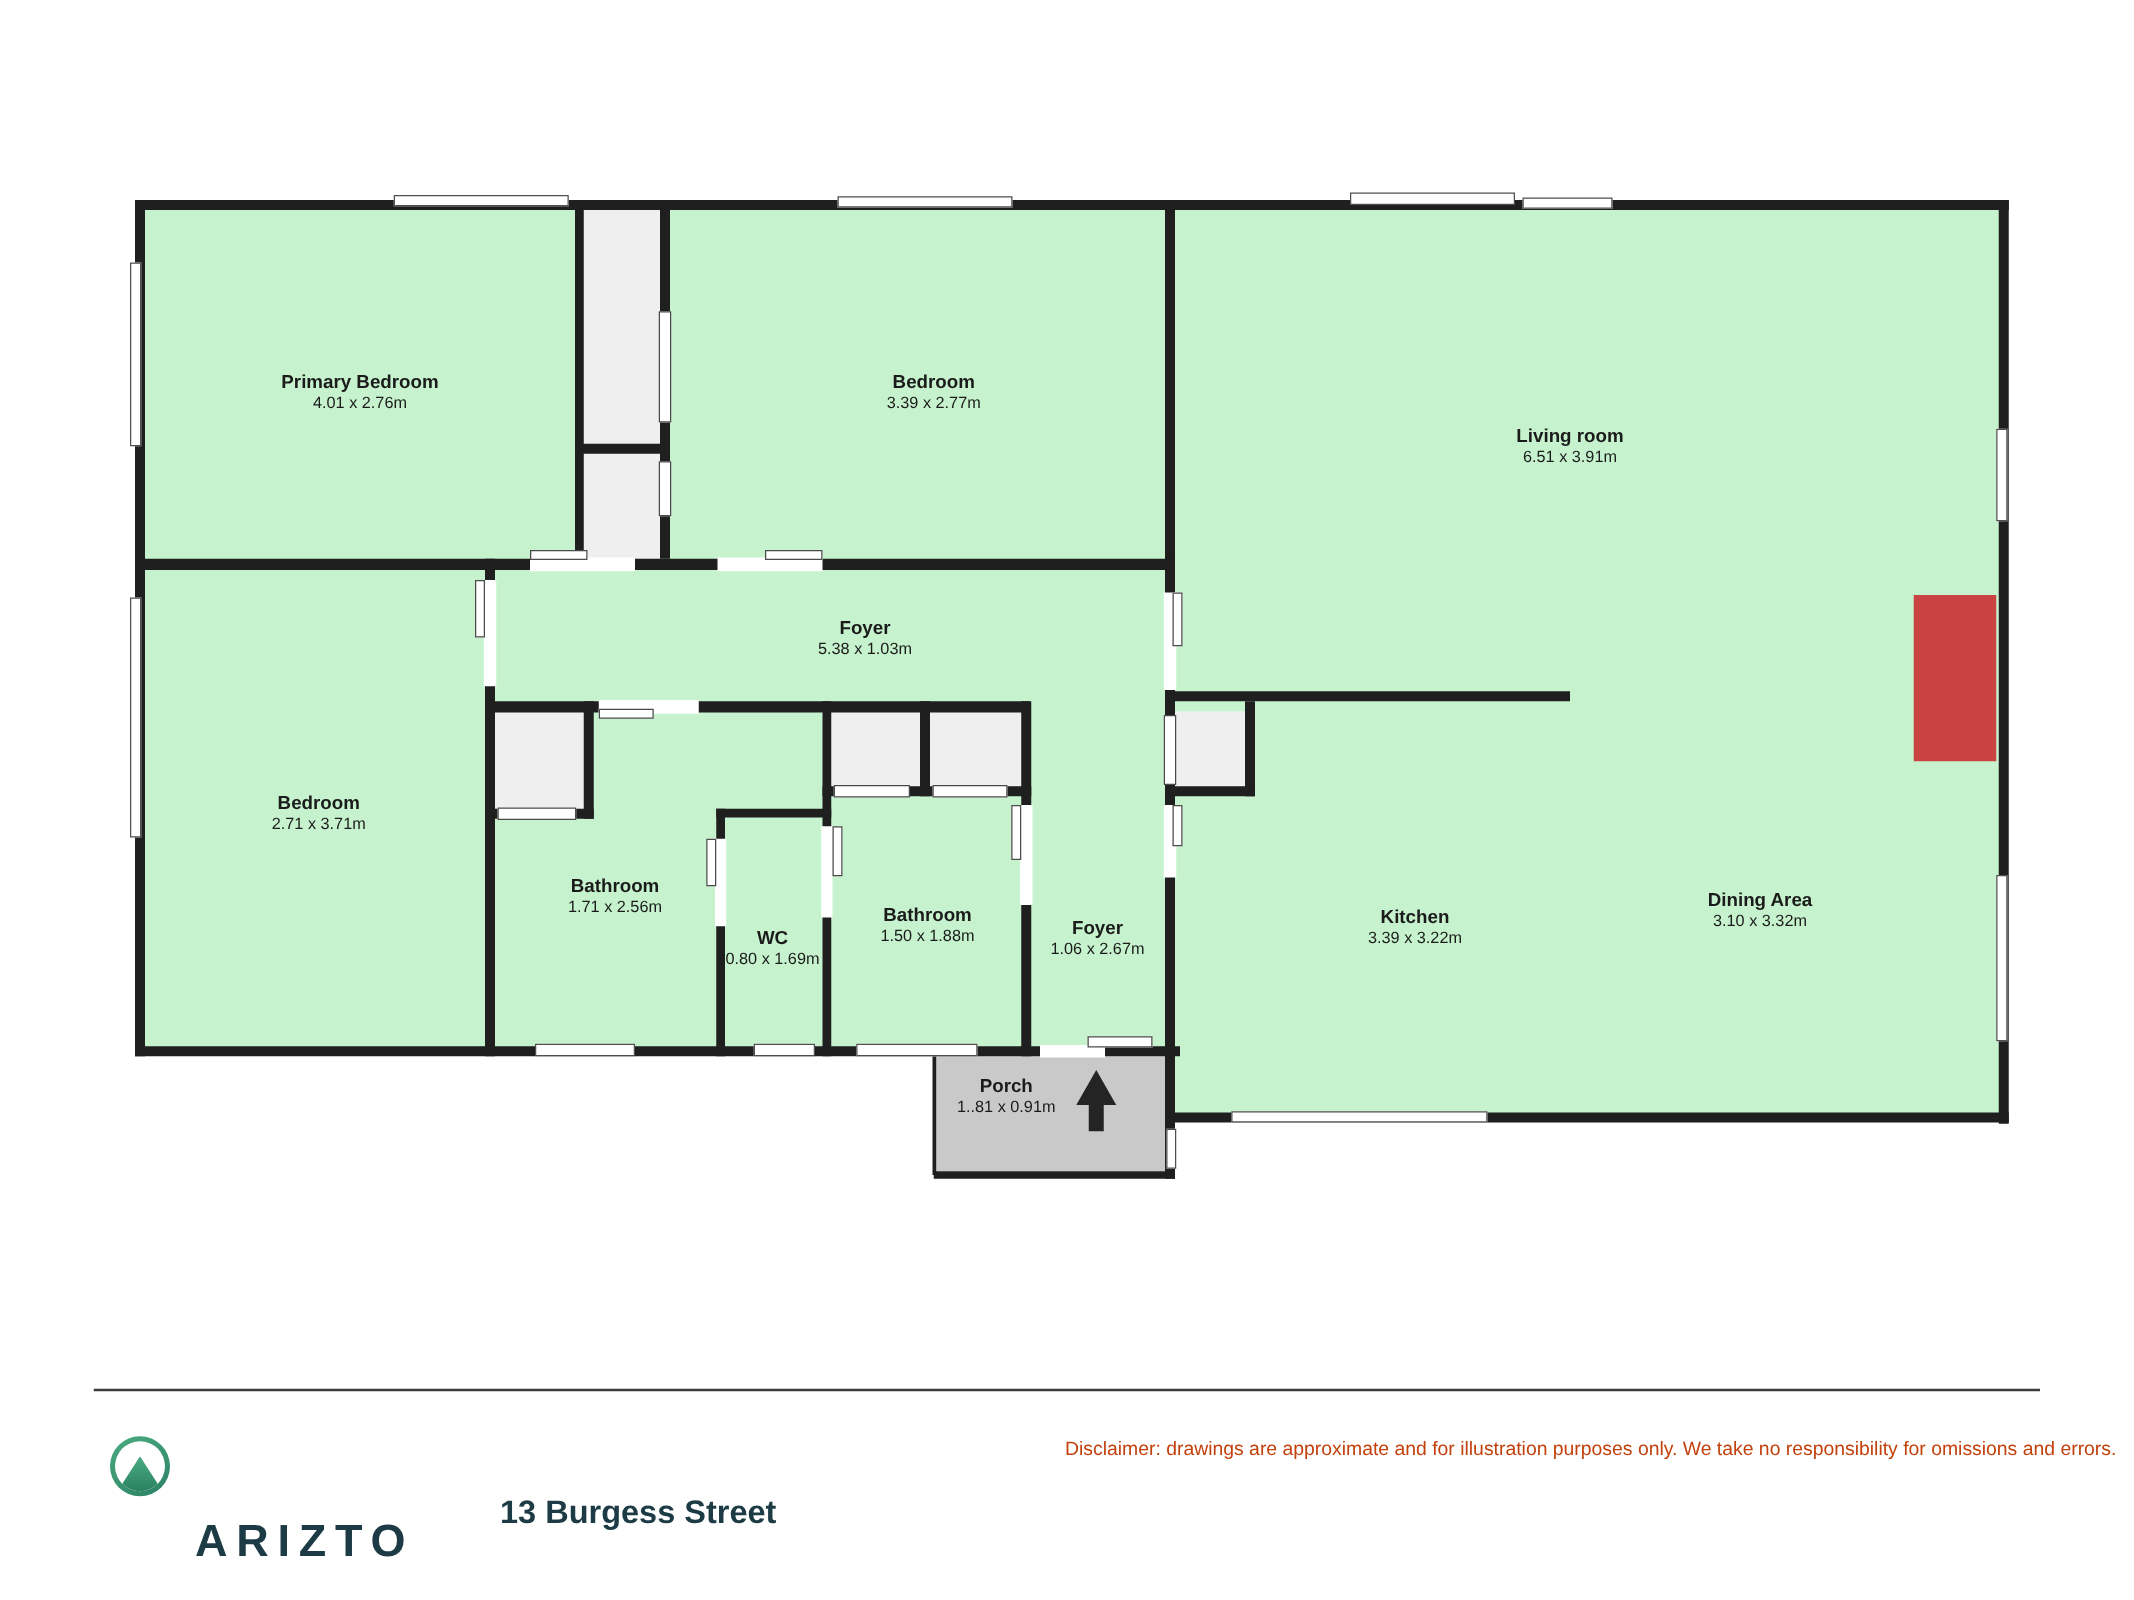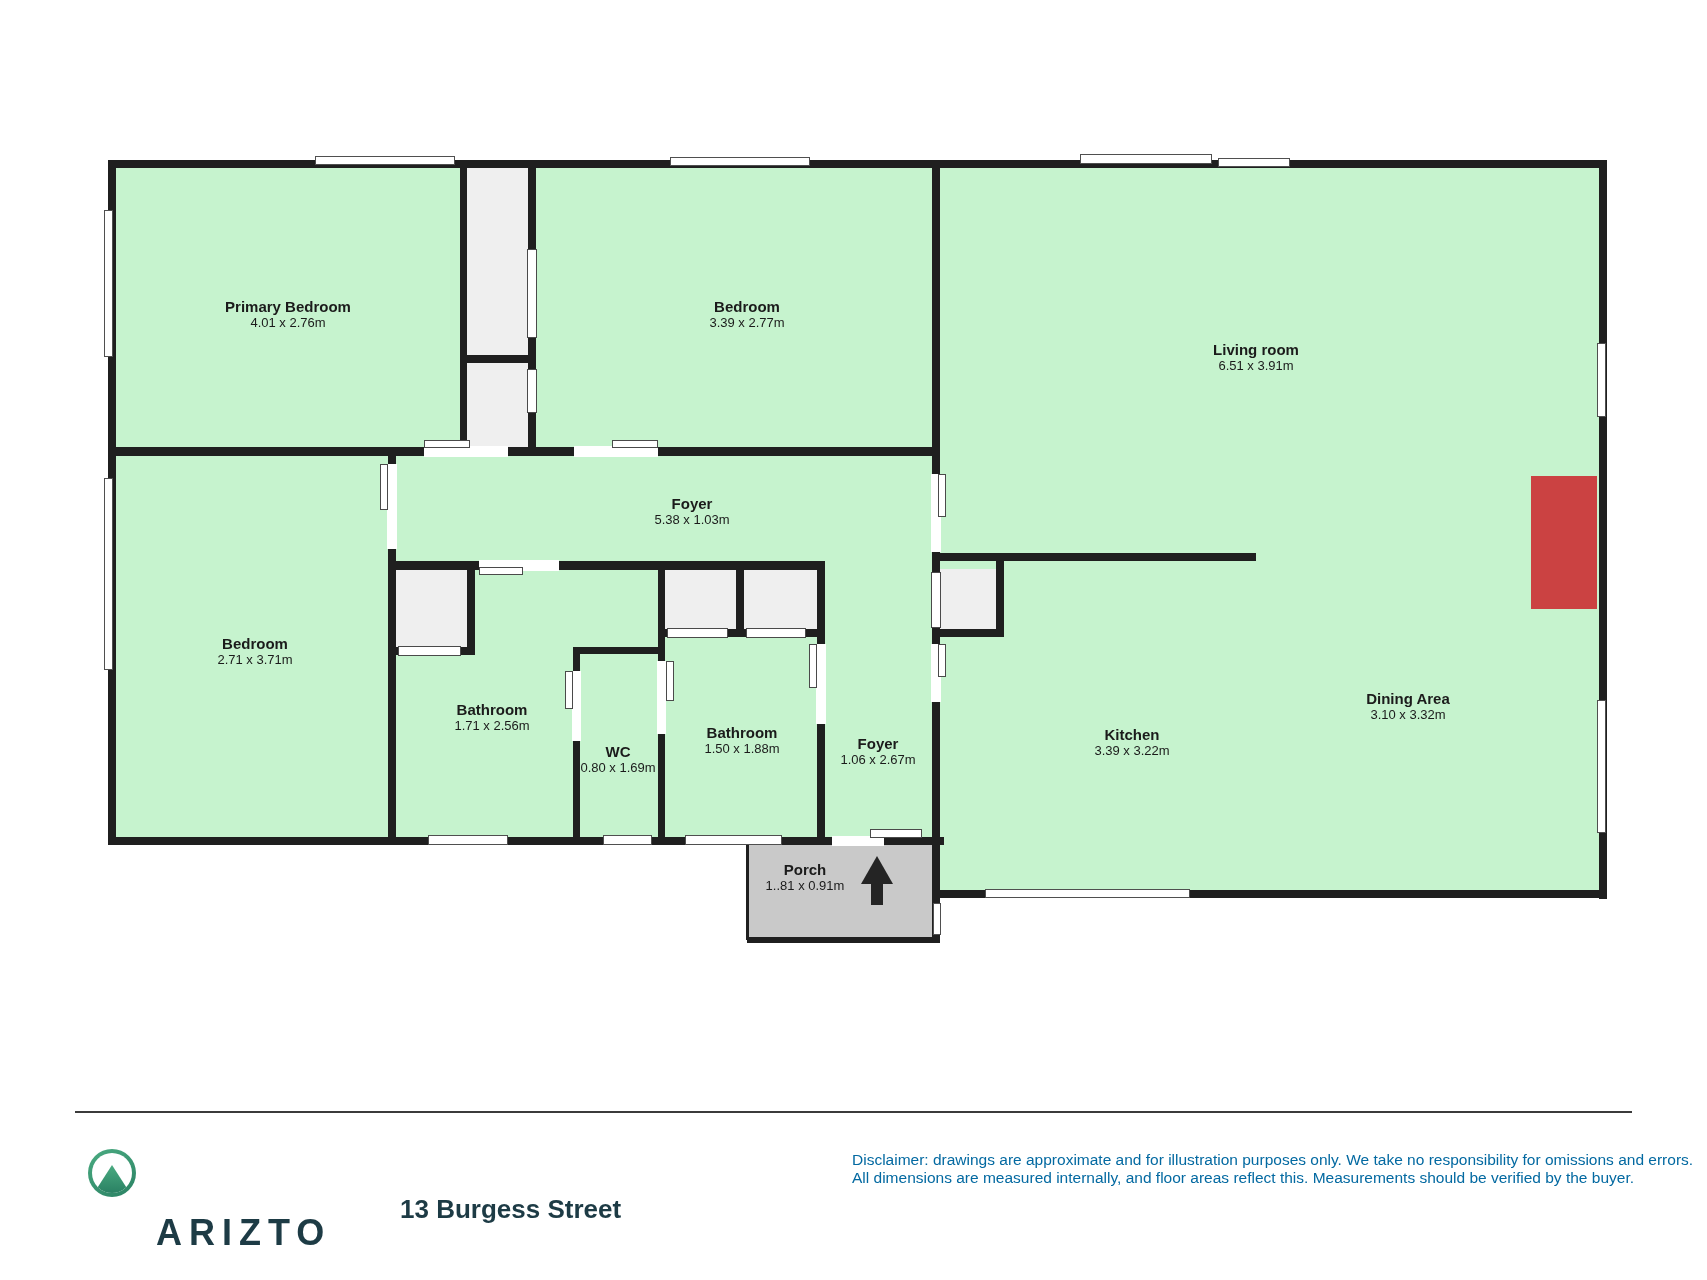--- a/index.html
+++ b/index.html
@@ -25,21 +25,21 @@
   .n-stem{position:absolute;background:#242424;}
   
   .divider{position:absolute;background:#3b3b3b;}
   .logo-ring{position:absolute;border-radius:50%;background:linear-gradient(150deg,var(--logo-green-light),var(--logo-green-dark));}
   .logo-inner{position:absolute;left:4px;top:4px;right:4px;bottom:4px;border-radius:50%;background:#fff;overflow:hidden;}
   .logo-mtn{position:absolute;left:50%;bottom:0;transform:translateX(-50%);width:36px;height:28px;
             background:linear-gradient(180deg,var(--logo-green-light),var(--logo-green-dark));
             clip-path:polygon(50% 0,100% 100%,0 100%);}
   .wordmark{position:absolute;color:var(--brand-teal);font-weight:bold;font-size:36px;letter-spacing:7px;line-height:1;}
   .address{position:absolute;color:var(--brand-teal);font-weight:bold;font-size:26px;line-height:1;}
-  .disclaimer{position:absolute;color:#0369a1;font-size:15.5px;line-height:17.5px;}
+  .disclaimer{position:absolute;color:#c2410c;font-size:15.5px;line-height:17.5px;}
   .disclaimer div{white-space:nowrap;}
 </style>
 </head>
 <body>
 
 <div id="stage">
 
   <div class="floor" style="left:115px;top:167px;width:818px;height:671px;"></div>
   <div class="floor" style="left:940px;top:167px;width:660px;height:724px;"></div>
 
@@ -158,37 +158,36 @@
     <div class="rd">1.50 x 1.88m</div>
   </div>
   <div class="label" style="left:878px;top:751px;">
     <div class="rt">Foyer</div>
     <div class="rd">1.06 x 2.67m</div>
   </div>
   <div class="label" style="left:1132px;top:742px;">
     <div class="rt">Kitchen</div>
     <div class="rd">3.39 x 3.22m</div>
   </div>
-  <div class="label" style="left:1408px;top:706px;">
+  <div class="label" style="left:1408px;top:728px;">
     <div class="rt">Dining Area</div>
     <div class="rd">3.10 x 3.32m</div>
   </div>
   <div class="label" style="left:805px;top:877px;">
     <div class="rt">Porch</div>
     <div class="rd">1..81 x 0.91m</div>
   </div>
 
   <div class="divider" style="left:75px;top:1111px;width:1557px;height:2px;"></div>
 
   <div class="logo-ring" style="left:88px;top:1149px;width:48px;height:48px;">
     <div class="logo-inner">
       <div class="logo-mtn"></div>
     </div>
   </div>
   <div class="wordmark" style="left:156px;top:1215px;">ARIZTO</div>
   <div class="address" style="left:400px;top:1160px;margin-top:36px;">13 Burgess Street</div>
 
   <div class="disclaimer" style="left:852px;top:1151px;">
     <div>Disclaimer: drawings are approximate and for illustration purposes only. We take no responsibility for omissions and errors.</div>
-    <div>All dimensions are measured internally, and floor areas reflect this. Measurements should be verified by the buyer.</div>
   </div>
 
 </div>
 
 </body></html>

